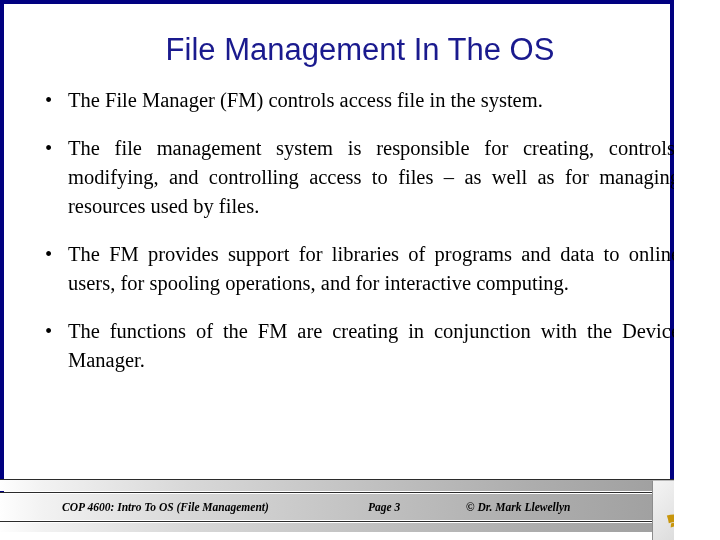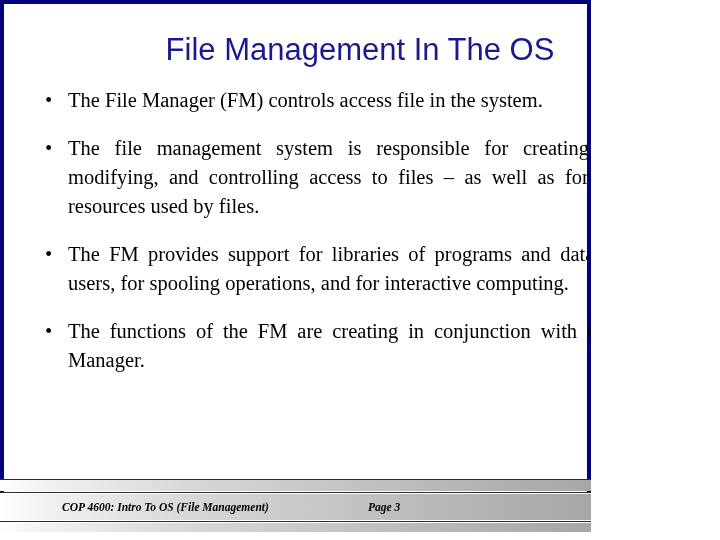--- a/index.html
+++ b/index.html
@@ -7,21 +7,21 @@
     margin: 0;
     padding: 0;
     background: #ffffff;
   }
   body {
     font-family: "Liberation Serif", "DejaVu Serif", serif;
   }
 
   .slide {
     position: relative;
-    width: 591px;
+    width: 674px;
     height: 540px;
     background: #ffffff;
     box-sizing: border-box;
     overflow: hidden;
   }
 
   
   .frame-top {
     position: absolute;
     left: 0; top: 0;
@@ -212,20 +212,21 @@
     <div class="band band-1"></div>
     <div class="rule rule-mid1"></div>
     <div class="hi hi-1"></div>
     <div class="band band-2"></div>
     <div class="rule rule-mid2"></div>
     <div class="hi hi-2"></div>
     <div class="band band-3"></div>
 
     <div class="footer-text ft-course">COP 4600: Intro To OS  (File Management)</div>
     <div class="footer-text ft-page">Page 3</div>
+    <div class="footer-text ft-copyright">© Dr. Mark Llewellyn</div>
   </div>
 
   <div class="logo-box">
     <span>
       <svg width="56" height="54" viewBox="0 0 56 54" xmlns="http://www.w3.org/2000/svg">
         <g fill="#c8960c">
 
           <path d="M36.5 6.2c2.6-1.1 5.6-0.8 7.6 1.0 2.1 1.9 2.7 5.0 1.9 7.6-0.7 2.3-2.4 4.0-4.3 5.3 1.0 1.4 1.6 3.2 1.4 5.0-0.2 2.4-1.7 4.6-3.8 5.8-2.0 1.2-4.6 1.3-6.7 0.3-0.6 1.6-1.9 3.0-3.5 3.7 1.4-2.0 1.9-4.6 1.3-7.0-0.6-2.5-2.4-4.6-4.7-5.7 2.0-0.3 4.1 0.0 5.9 0.9 0.4-2.0 1.5-3.9 3.1-5.2-1.6-0.5-3.0-1.6-3.9-3.0-1.2-1.9-1.3-4.4-0.3-6.4 1.0-2.0 3.0-3.4 5.2-3.6z"></path>
 
           <circle cx="40.6" cy="11.3" r="1.5" fill="#f0f0f0"></circle>

